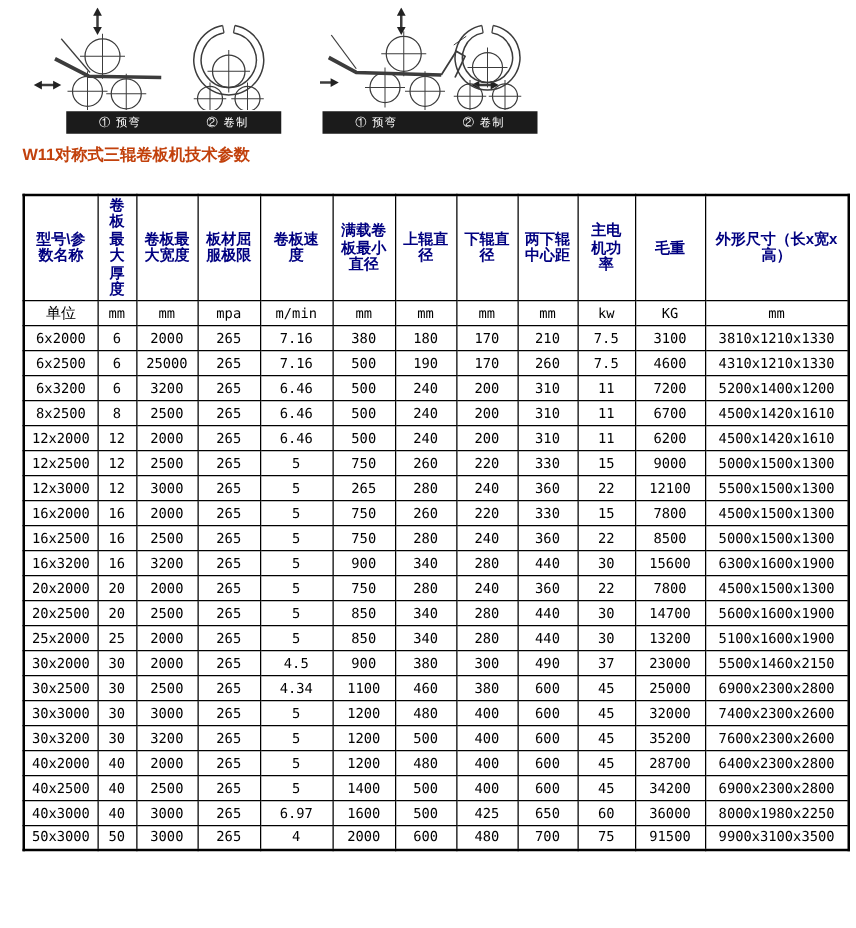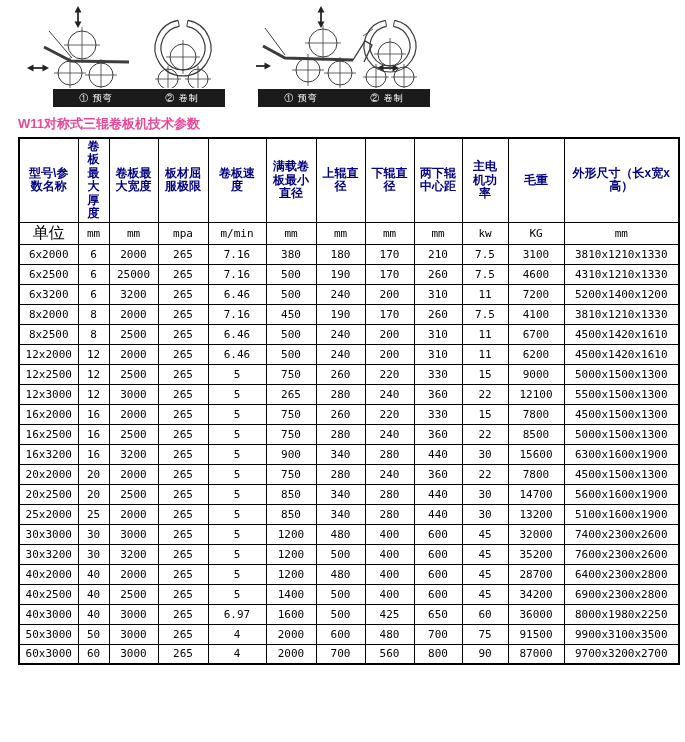--- a/index.html
+++ b/index.html
@@ -13,42 +13,42 @@
   #diag-right { left: 255px; width: 180px; height: 82px; }
   .label-bar {
     position: absolute; top: 89px; width: 172px; height: 18px;
     background: #1b1b1b; color: #ffffff; display: flex;
     justify-content: space-around; align-items: center;
     font-size: 9px; letter-spacing: 1px;
   }
   #bar-left  { left: 53px; }
   #bar-right { left: 258px; }
   .page-title {
-    margin: 7px 0 4px 18px; font-size: 13px; font-weight: bold;
-    color: #ec4899; font-family: "Liberation Sans", sans-serif;
+    margin: 7px 0 22px 18px; font-size: 13px; font-weight: bold;
+    color: #c2410c; font-family: "Liberation Sans", sans-serif;
   }
   table.spec {
     width: 660px; margin-left: 18px; border-collapse: collapse;
     table-layout: fixed; border: 2px solid #000000;
   }
   table.spec th, table.spec td {
     border: 1px solid #000000; text-align: center; vertical-align: middle;
     overflow: hidden; word-break: break-all;
   }
   table.spec th {
     color: #000080; font-weight: bold; font-size: 12px; line-height: 1.12;
     height: 55px; padding: 1px 5px; background: #ffffff;
     font-family: "Liberation Sans", sans-serif;
   }
   table.spec td {
     color: #000000; font-size: 11px; height: 20px; padding: 0 1px;
     font-family: "DejaVu Sans Mono", "Liberation Sans", monospace;
   }
   tr.units-row td { font-size: 11px; }
-  tr.units-row td:first-child { font-size: 16px; }
+  tr.units-row td:first-child { font-size: 12px; }
   
   col.c1  { width: 59px; }  col.c2  { width: 31px; }
   col.c3  { width: 49px; }  col.c4  { width: 50px; }
   col.c5  { width: 58px; }  col.c6  { width: 50px; }
   col.c7  { width: 49px; }  col.c8  { width: 49px; }
   col.c9  { width: 48px; }  col.c10 { width: 46px; }
   col.c11 { width: 56px; }  col.c12 { width: 115px; }
   .diag-stroke { stroke: #3c3c3c; fill: none; }
   .diag-fill   { fill: #222222; stroke: none; }
 </style>
@@ -230,34 +230,20 @@
           <td>6.46</td>
           <td>500</td>
           <td>240</td>
           <td>200</td>
           <td>310</td>
           <td>11</td>
           <td>7200</td>
           <td>5200x1400x1200</td>
         </tr>
         <tr class="data-row">
-          <td>8x2000</td>
-          <td>8</td>
-          <td>2000</td>
-          <td>265</td>
-          <td>7.16</td>
-          <td>450</td>
-          <td>190</td>
-          <td>170</td>
-          <td>260</td>
-          <td>7.5</td>
-          <td>4100</td>
-          <td>3810x1210x1330</td>
-        </tr>
-        <tr class="data-row">
           <td>8x2500</td>
           <td>8</td>
           <td>2500</td>
           <td>265</td>
           <td>6.46</td>
           <td>500</td>
           <td>240</td>
           <td>200</td>
           <td>310</td>
           <td>11</td>
@@ -384,20 +370,48 @@
           <td>5</td>
           <td>850</td>
           <td>340</td>
           <td>280</td>
           <td>440</td>
           <td>30</td>
           <td>13200</td>
           <td>5100x1600x1900</td>
         </tr>
         <tr class="data-row">
+          <td>30x2000</td>
+          <td>30</td>
+          <td>2000</td>
+          <td>265</td>
+          <td>4.5</td>
+          <td>900</td>
+          <td>380</td>
+          <td>300</td>
+          <td>490</td>
+          <td>37</td>
+          <td>23000</td>
+          <td>5500x1460x2150</td>
+        </tr>
+        <tr class="data-row">
+          <td>30x2500</td>
+          <td>30</td>
+          <td>2500</td>
+          <td>265</td>
+          <td>4.34</td>
+          <td>1100</td>
+          <td>460</td>
+          <td>380</td>
+          <td>600</td>
+          <td>45</td>
+          <td>25000</td>
+          <td>6900x2300x2800</td>
+        </tr>
+        <tr class="data-row">
           <td>30x3000</td>
           <td>30</td>
           <td>3000</td>
           <td>265</td>
           <td>5</td>
           <td>1200</td>
           <td>480</td>
           <td>400</td>
           <td>600</td>
           <td>45</td>
@@ -467,30 +481,16 @@
           <td>265</td>
           <td>4</td>
           <td>2000</td>
           <td>600</td>
           <td>480</td>
           <td>700</td>
           <td>75</td>
           <td>91500</td>
           <td>9900x3100x3500</td>
         </tr>
-        <tr class="data-row">
-          <td>60x3000</td>
-          <td>60</td>
-          <td>3000</td>
-          <td>265</td>
-          <td>4</td>
-          <td>2000</td>
-          <td>700</td>
-          <td>560</td>
-          <td>800</td>
-          <td>90</td>
-          <td>87000</td>
-          <td>9700x3200x2700</td>
-        </tr>
       </tbody>
   </table>
 
 </div>
 
 </body></html>

